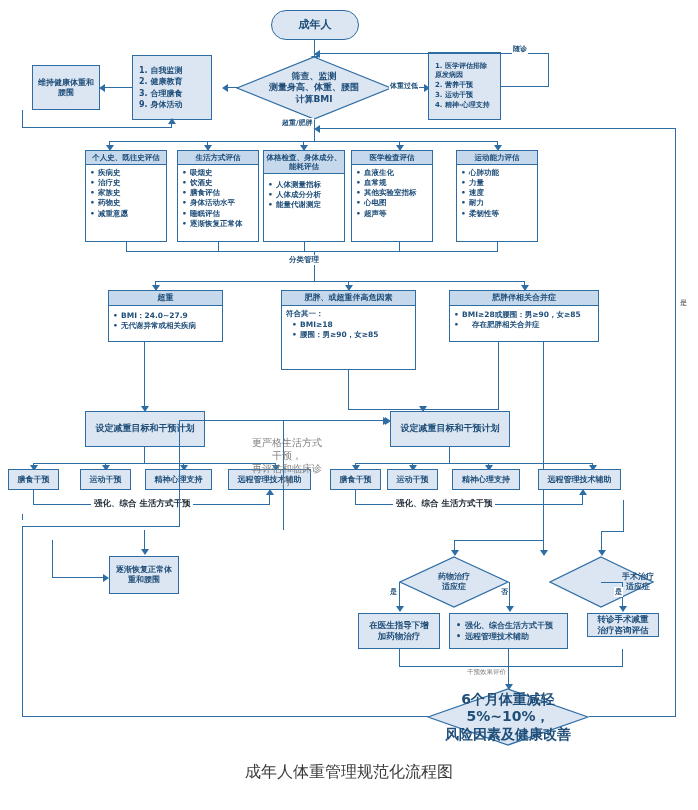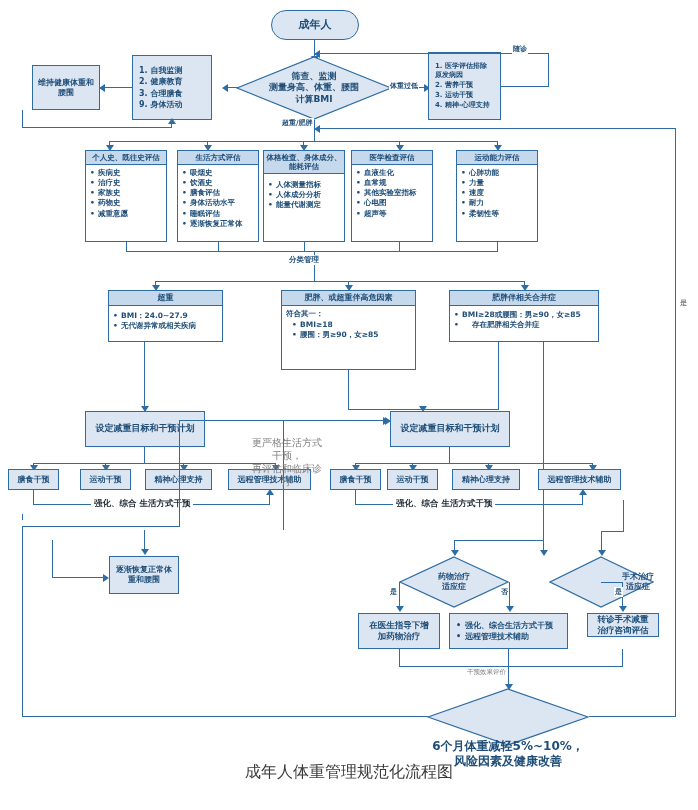--- a/index.html
+++ b/index.html
@@ -406,21 +406,21 @@
   <div class="ln h" data-name="edge-collect-treatment-bus" style="left:399px;top:666px;width:224px;"></div>
   <div class="ln v" data-name="edge-outcome-in" style="left:508px;top:666px;height:22px;"></div>
   <div class="arr d" data-name="arrow-outcome-in" style="left:505px;top:684px;"></div>
   <div class="elbl grey" data-name="edge-label-effect-eval" style="left:466px;top:668px;font-size:6.5px;white-space:nowrap;">干预效果评价</div>
 
   <div class="diamond" data-name="decision-outcome" style="left:427px;top:688px;">
     <svg width="162" height="58" viewBox="0 0 162 58">
         <polygon points="81,1 161,29 81,57 1,29" fill="#dce6f2" stroke="#2e6da4" stroke-width="1.3"></polygon>
       </svg>
   </div>
-  <div class="dlabel" data-name="decision-outcome-label" style="left:427px;top:725px;width:162px;height:58px;font-size:12px;">
+  <div class="dlabel" data-name="decision-outcome-label" style="left:427px;top:688px;width:162px;height:58px;font-size:14px;">
     <span data-name="decision-outcome-text" style="white-space:pre-line;">6个月体重减轻5%~10%，
 风险因素及健康改善</span>
   </div>
 
   <div class="ln h" data-name="edge-outcome-no-h" style="left:22px;top:716px;width:406px;"></div>
   <div class="ln v" data-name="edge-outcome-no-v" style="left:22px;top:526px;height:191px;"></div>
   <div class="ln h" data-name="edge-outcome-no-h2" style="left:22px;top:526px;width:158px;"></div>
   <div class="ln v" data-name="edge-outcome-no-v2" style="left:179px;top:420px;height:107px;"></div>
   <div class="ln h" data-name="edge-outcome-no-h3" style="left:179px;top:420px;width:205px;"></div>
   <div class="arr r" data-name="arrow-outcome-no" style="left:383px;top:417px;"></div>

